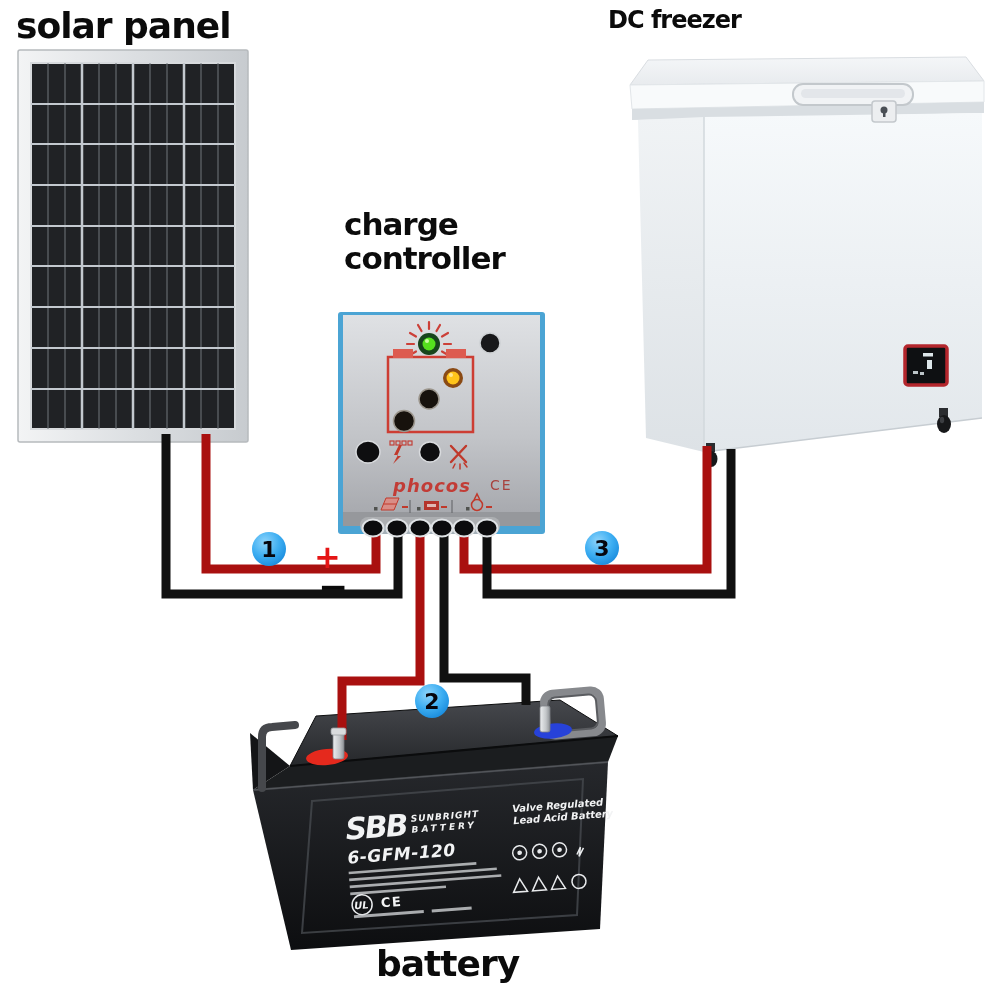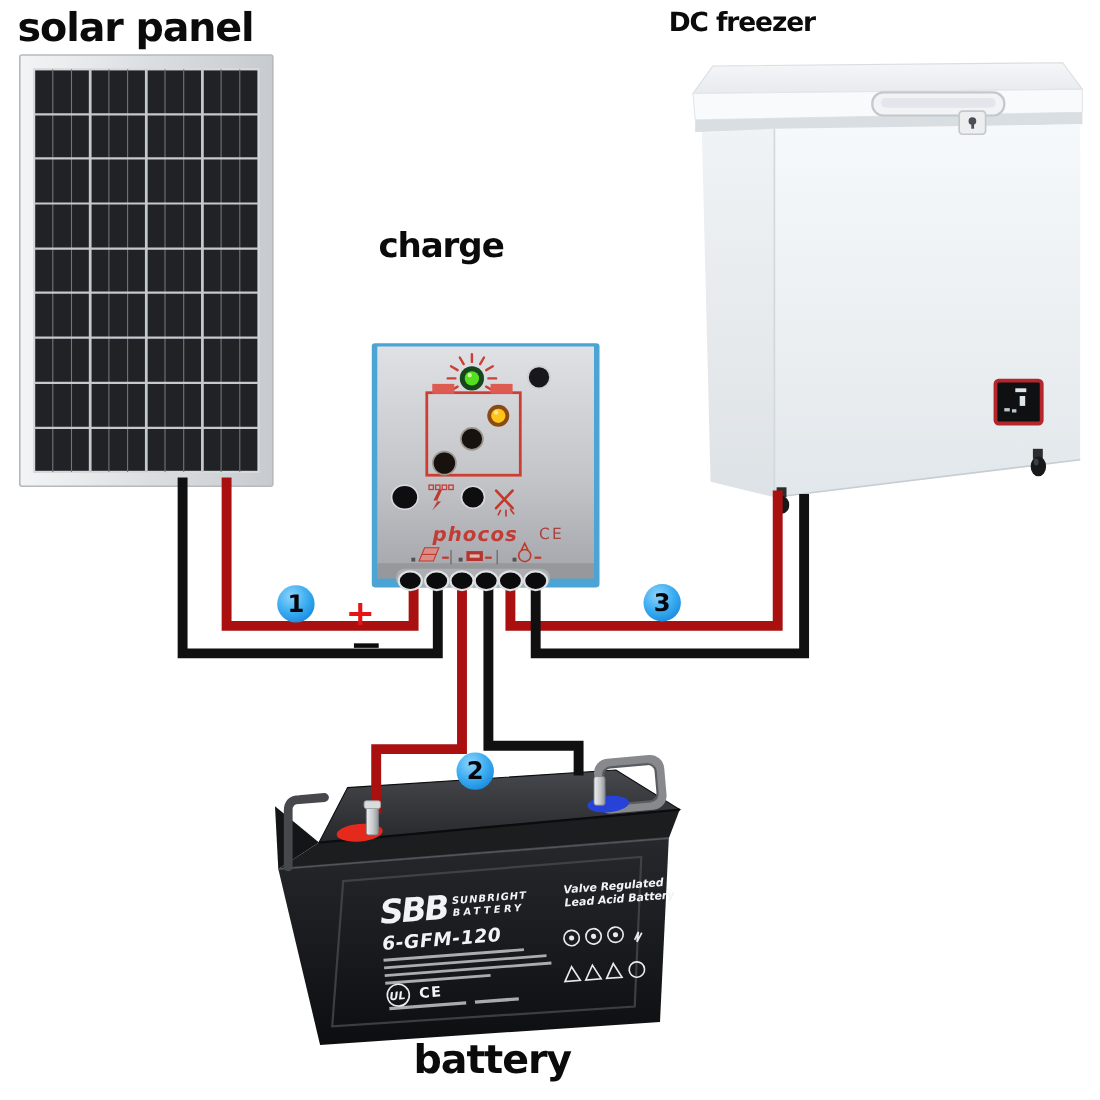--- a/index.html
+++ b/index.html
@@ -238,20 +238,21 @@
         <ellipse cx="464" cy="528" rx="10.5" ry="8.5" fill="#0b0b0d" stroke="#dfe2e5" stroke-width="2"></ellipse>
         <ellipse cx="487" cy="528" rx="10.5" ry="8.5" fill="#0b0b0d" stroke="#dfe2e5" stroke-width="2"></ellipse>
       </g>
     </g>
   </svg>
 
   <div class="title" id="t-solar">solar panel</div>
   <div class="title" id="t-freezer">DC freezer</div>
   <div class="title" id="t-controller">
     <div>charge</div>
+    <div>controller</div>
   </div>
   <div class="title" id="t-battery">battery</div>
 
   <div class="badge" id="badge-1">1</div>
   <div class="badge" id="badge-2">2</div>
   <div class="badge" id="badge-3">3</div>
 
   <div class="polarity" id="plus-label">+</div>
   <div class="polarity" id="minus-label">−</div>
 

